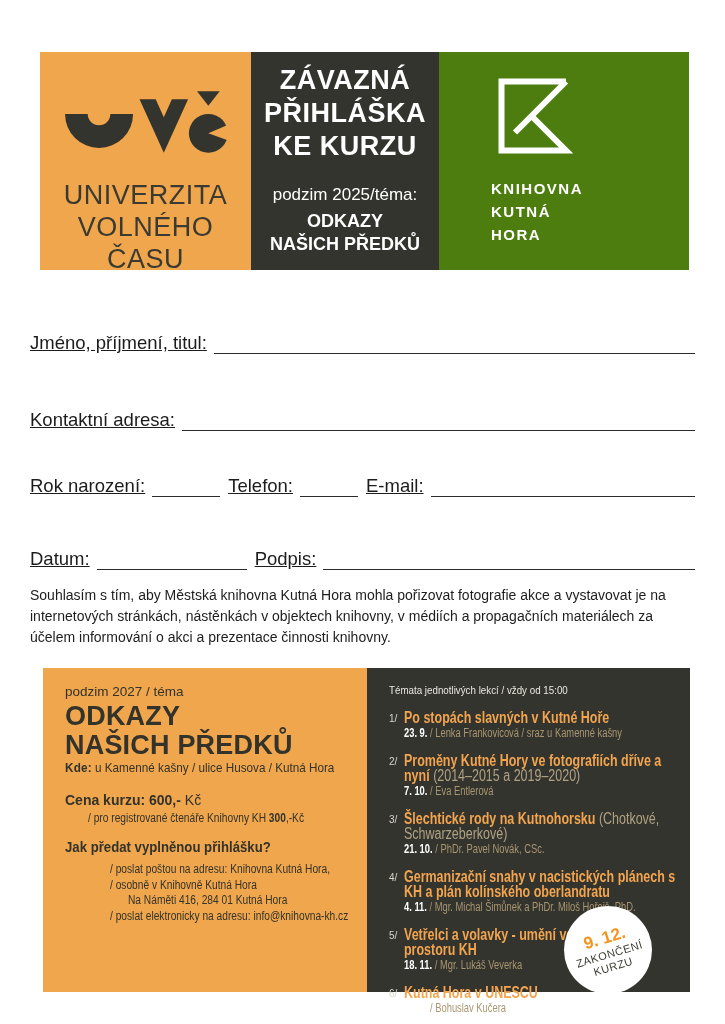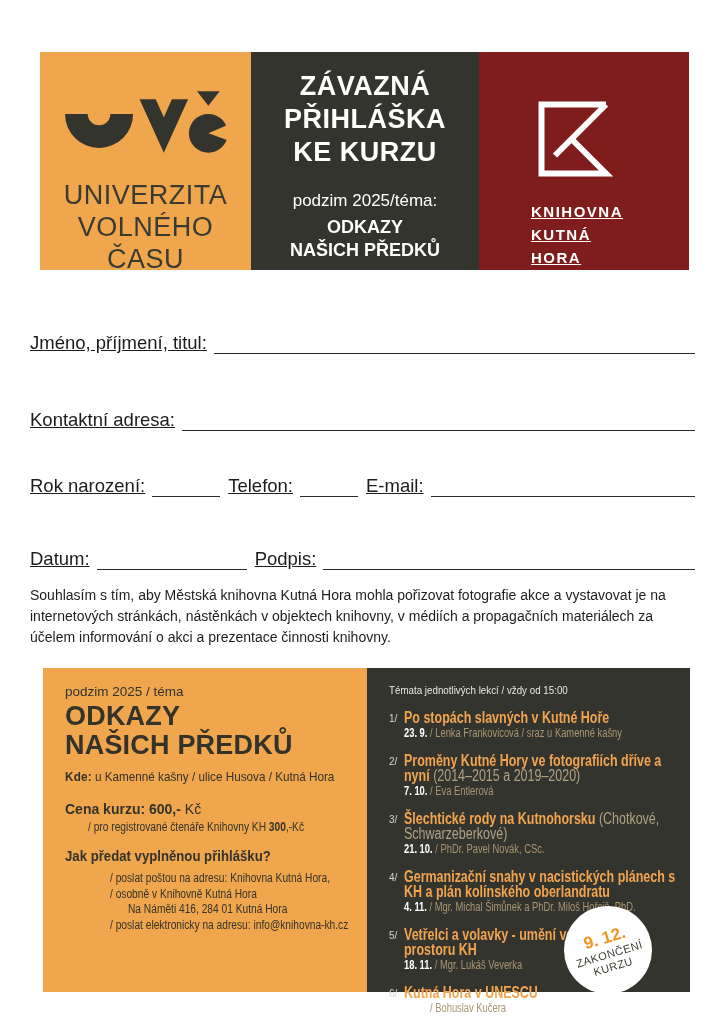--- a/index.html
+++ b/index.html
@@ -4,46 +4,46 @@
 <style>
   * { margin:0; padding:0; box-sizing:border-box; }
   html,body { width:725px; height:1024px; }
   body { font-family:"Liberation Sans","DejaVu Sans",sans-serif; background:#ffffff; position:relative; overflow:hidden; }
 
   
   .banner { position:absolute; left:40px; top:52px; width:649px; height:218px; display:flex; }
   .b-left { width:211px; background:#efa64c; color:#35352e; text-align:center; padding-top:36px; }
   .b-left svg { display:block; margin:0 auto; }
   .univ-name { margin-top:6px; font-size:27px; line-height:32px; letter-spacing:.5px; color:#3a3a32; }
-  .b-mid { width:228px; background:#33342e; color:#fff; text-align:center; padding-top:18px; }
+  .b-mid { width:188px; background:#33342e; color:#fff; text-align:center; padding-top:12px; }
   .mid-title { font-size:27px; font-weight:bold; line-height:33px; letter-spacing:.5px; }
   .mid-sub { margin-top:22px; font-size:17px; }
   .mid-topic { margin-top:5px; font-size:18px; font-weight:bold; line-height:23px; }
-  .b-right { flex:1; background:#7f1d1d; color:#fff; padding:42px 0 0 52px;text-decoration:underline; }
+  .b-right { flex:1; background:#4d7c0f; color:#fff; padding:19px 0 0 52px; }
   .lib-name { margin-top:12px; font-size:15px; font-weight:bold; line-height:23px; letter-spacing:1.5px; }
 
   
   .form { position:absolute; left:30px; top:330px; width:665px; color:#1c1c1c; }
   .frow { display:flex; align-items:flex-end; font-size:18.5px; height:24px; }
   .frow.r1 { margin-bottom:53px; }
   .frow.r2 { margin-bottom:42px; }
   .frow.r3 { margin-bottom:49px; }
   .flabel { white-space:nowrap;text-decoration:underline; }
   .fline { border-bottom:1.5px solid #2b2b2b; height:22px; margin-left:7px; }
   .grow { flex:1; }
   .w68 { flex:0 0 68px; } .w58 { flex:0 0 58px; } .w150 { flex:0 0 150px; }
   .ml { margin-left:8px; }
   .consent { margin-top:15px; font-size:14px; line-height:21px; color:#1d1d1d; width:668px; }
 
   
   .bottom { position:absolute; left:43px; top:668px; width:647px; height:324px; display:flex; }
   .info { width:324px; background:#efa64c; color:#33322b; padding:16px 0 0 22px; }
   .season { font-size:13.5px; }
   .topic { font-size:27px; font-weight:bold; line-height:29px; margin-top:3px; letter-spacing:.2px; }
-  .iline { font-size:13px; margin-top:9px; white-space:nowrap; }
+  .iline { font-size:13px; margin-top:0; white-space:nowrap; }
   .iline b { letter-spacing:.2px; }
   .price { margin-top:17px; font-size:14px; }
   .pnote { font-size:12px; margin:3px 0 0 23px; }
   .jak { font-size:15.5px; font-weight:bold; margin-top:13px; }
   .opts { margin:7px 0 0 45px; font-size:12px; line-height:13.5px; }
   .opts div { margin-top:2px; }
   .opt-cont { padding-left:7px;margin-left:11px; }
   .cx9 { display:inline-block; transform:scaleX(.9); transform-origin:0 100%; white-space:nowrap; }
   .cx85 { display:inline-block; transform:scaleX(.85); transform-origin:0 100%; white-space:nowrap; }
 
@@ -138,21 +138,21 @@
     <span class="fline w150"></span>
     <span class="flabel ml">Podpis:</span>
     <span class="fline grow"></span>
   </div>
   <div class="consent">Souhlasím s tím, aby Městská knihovna Kutná Hora mohla pořizovat fotografie akce a vystavovat je na internetových stránkách, nástěnkách v objektech knihovny, v médiích a propagačních materiálech za účelem informování o akci a prezentace činnosti knihovny.</div>
 </div>
 
 <div class="bottom">
 
   <div class="info">
-    <div class="season">podzim 2025 / téma</div>
+    <div class="season">podzim 2027 / téma</div>
     <div class="topic">
       <div>ODKAZY</div>
       <div>NAŠICH PŘEDKŮ</div>
     </div>
     <div class="iline">
       <span class="cx9"><b>Kde:</b> <span>u Kamenné kašny / ulice Husova / Kutná Hora</span></span>
     </div>
     <div class="price">
       <b>Cena kurzu:</b> <b>600,-</b> <span>Kč</span>
     </div>

